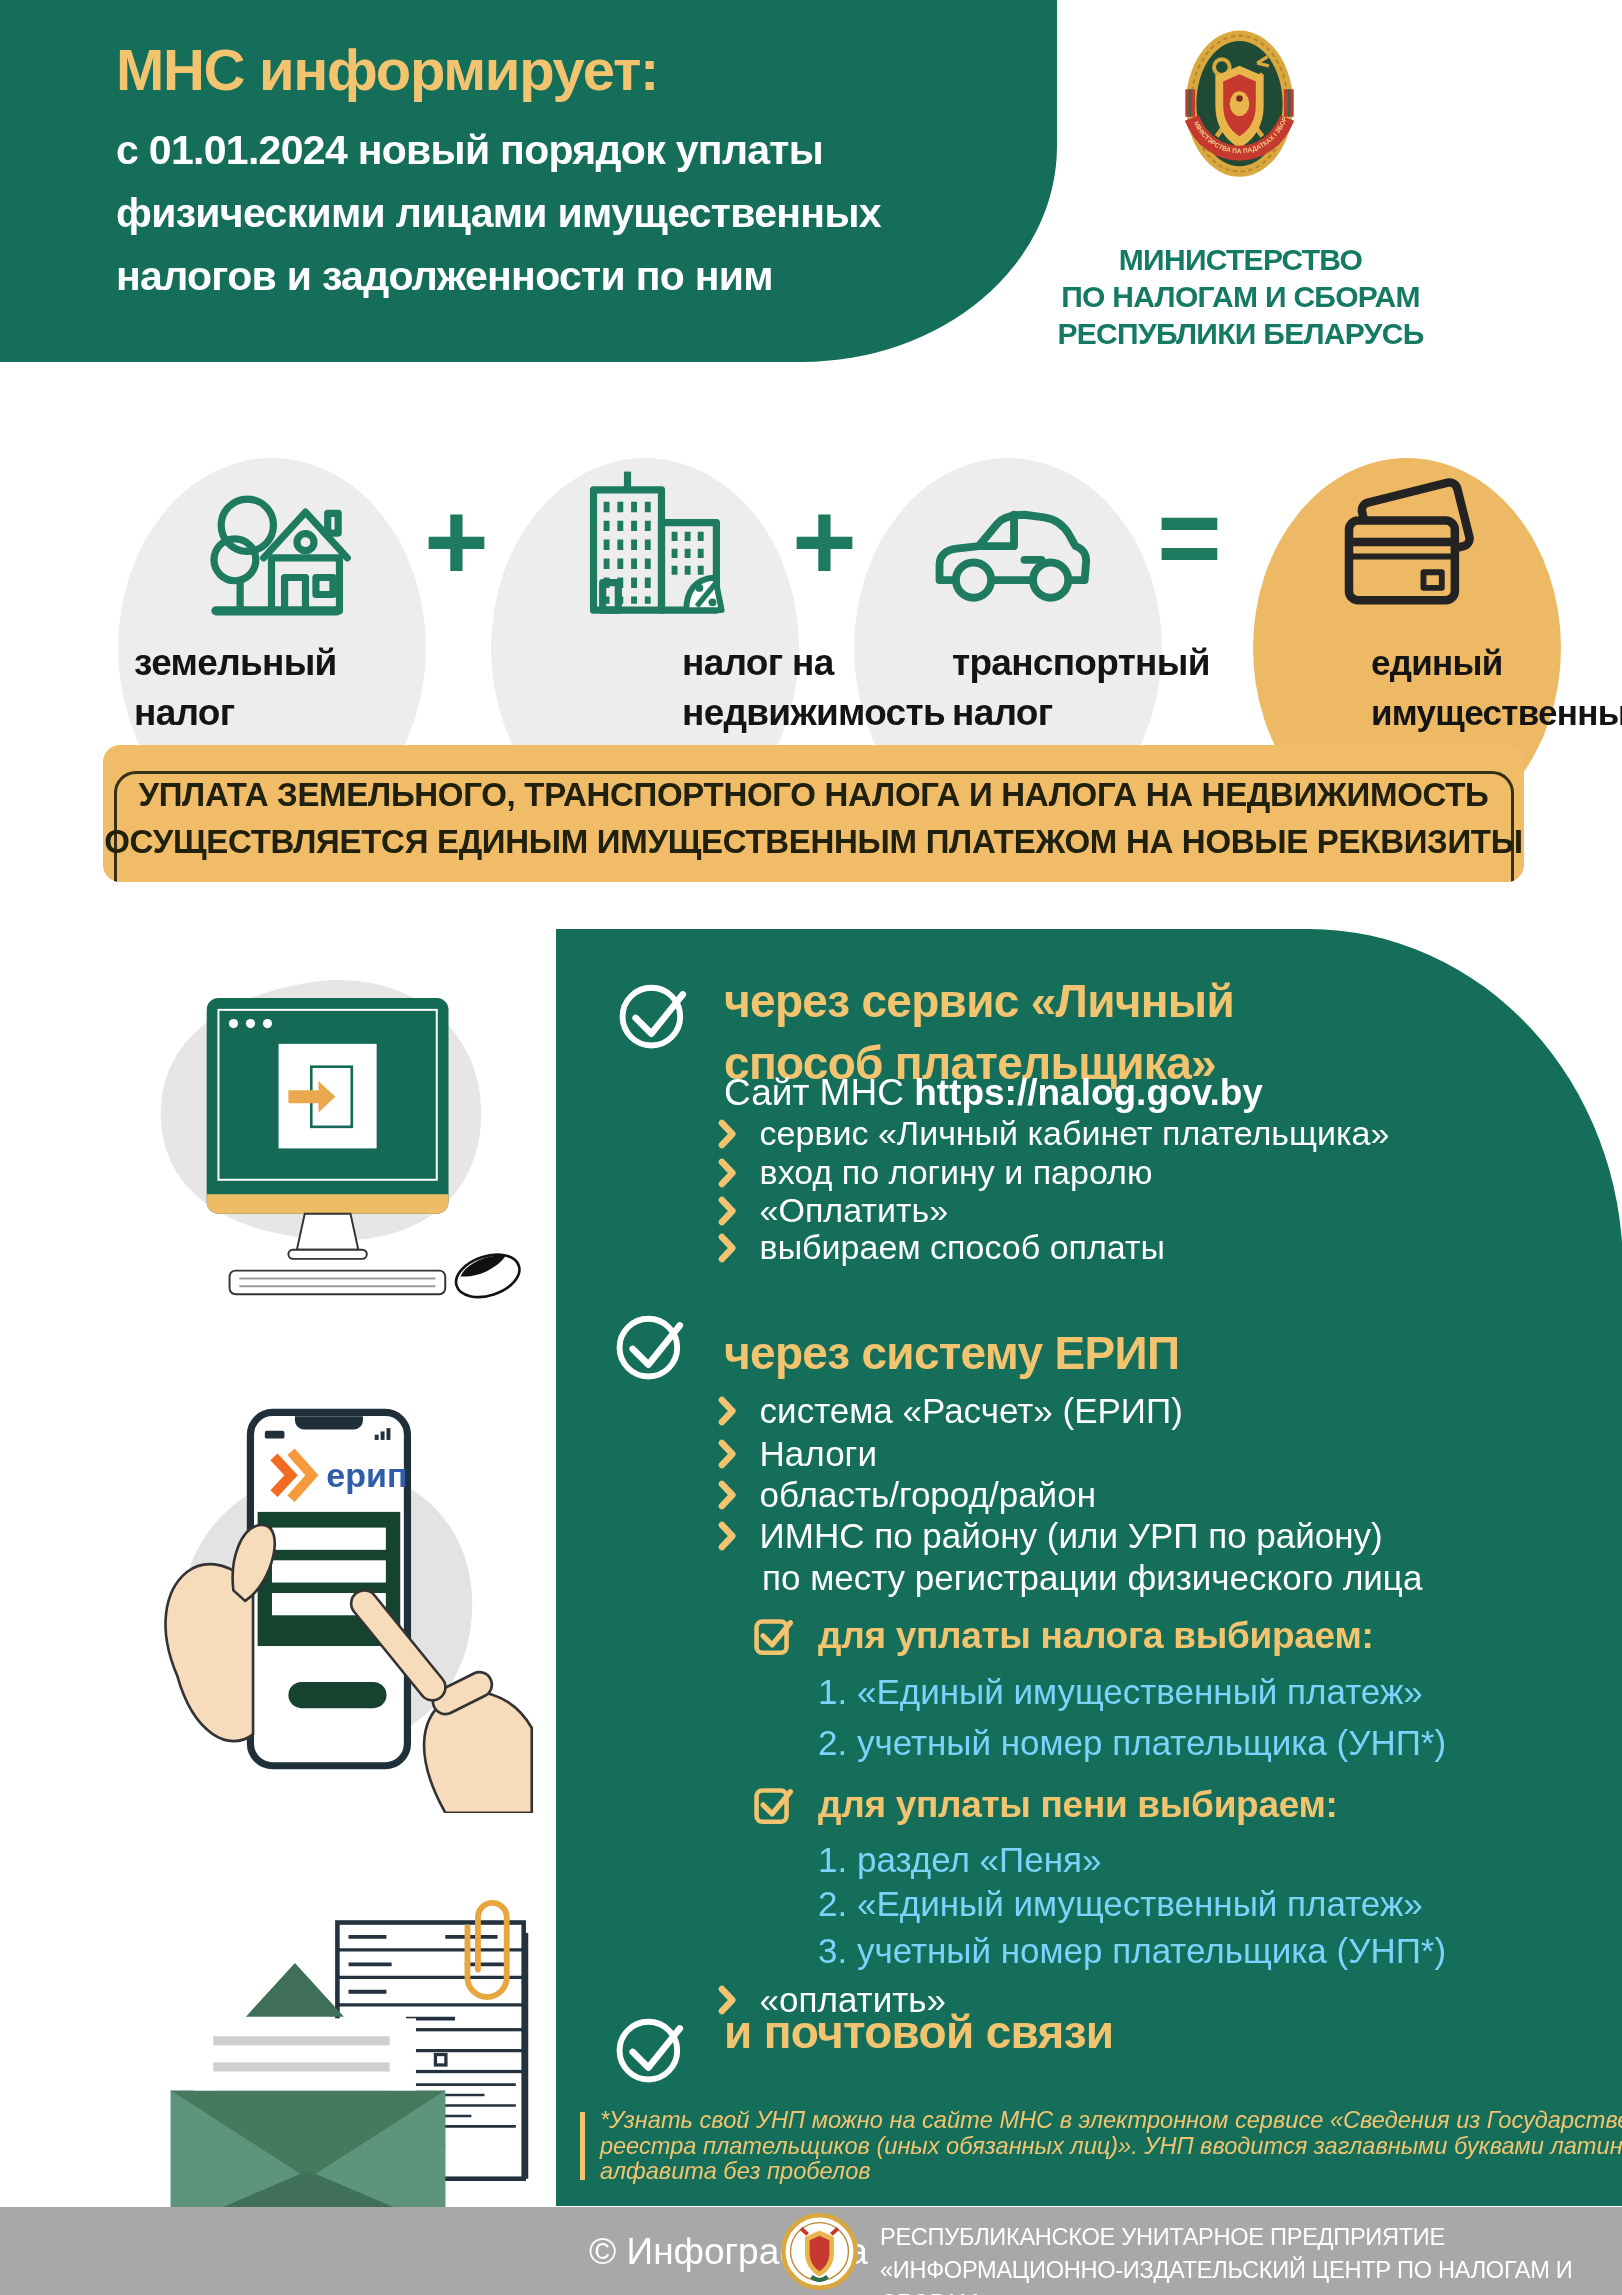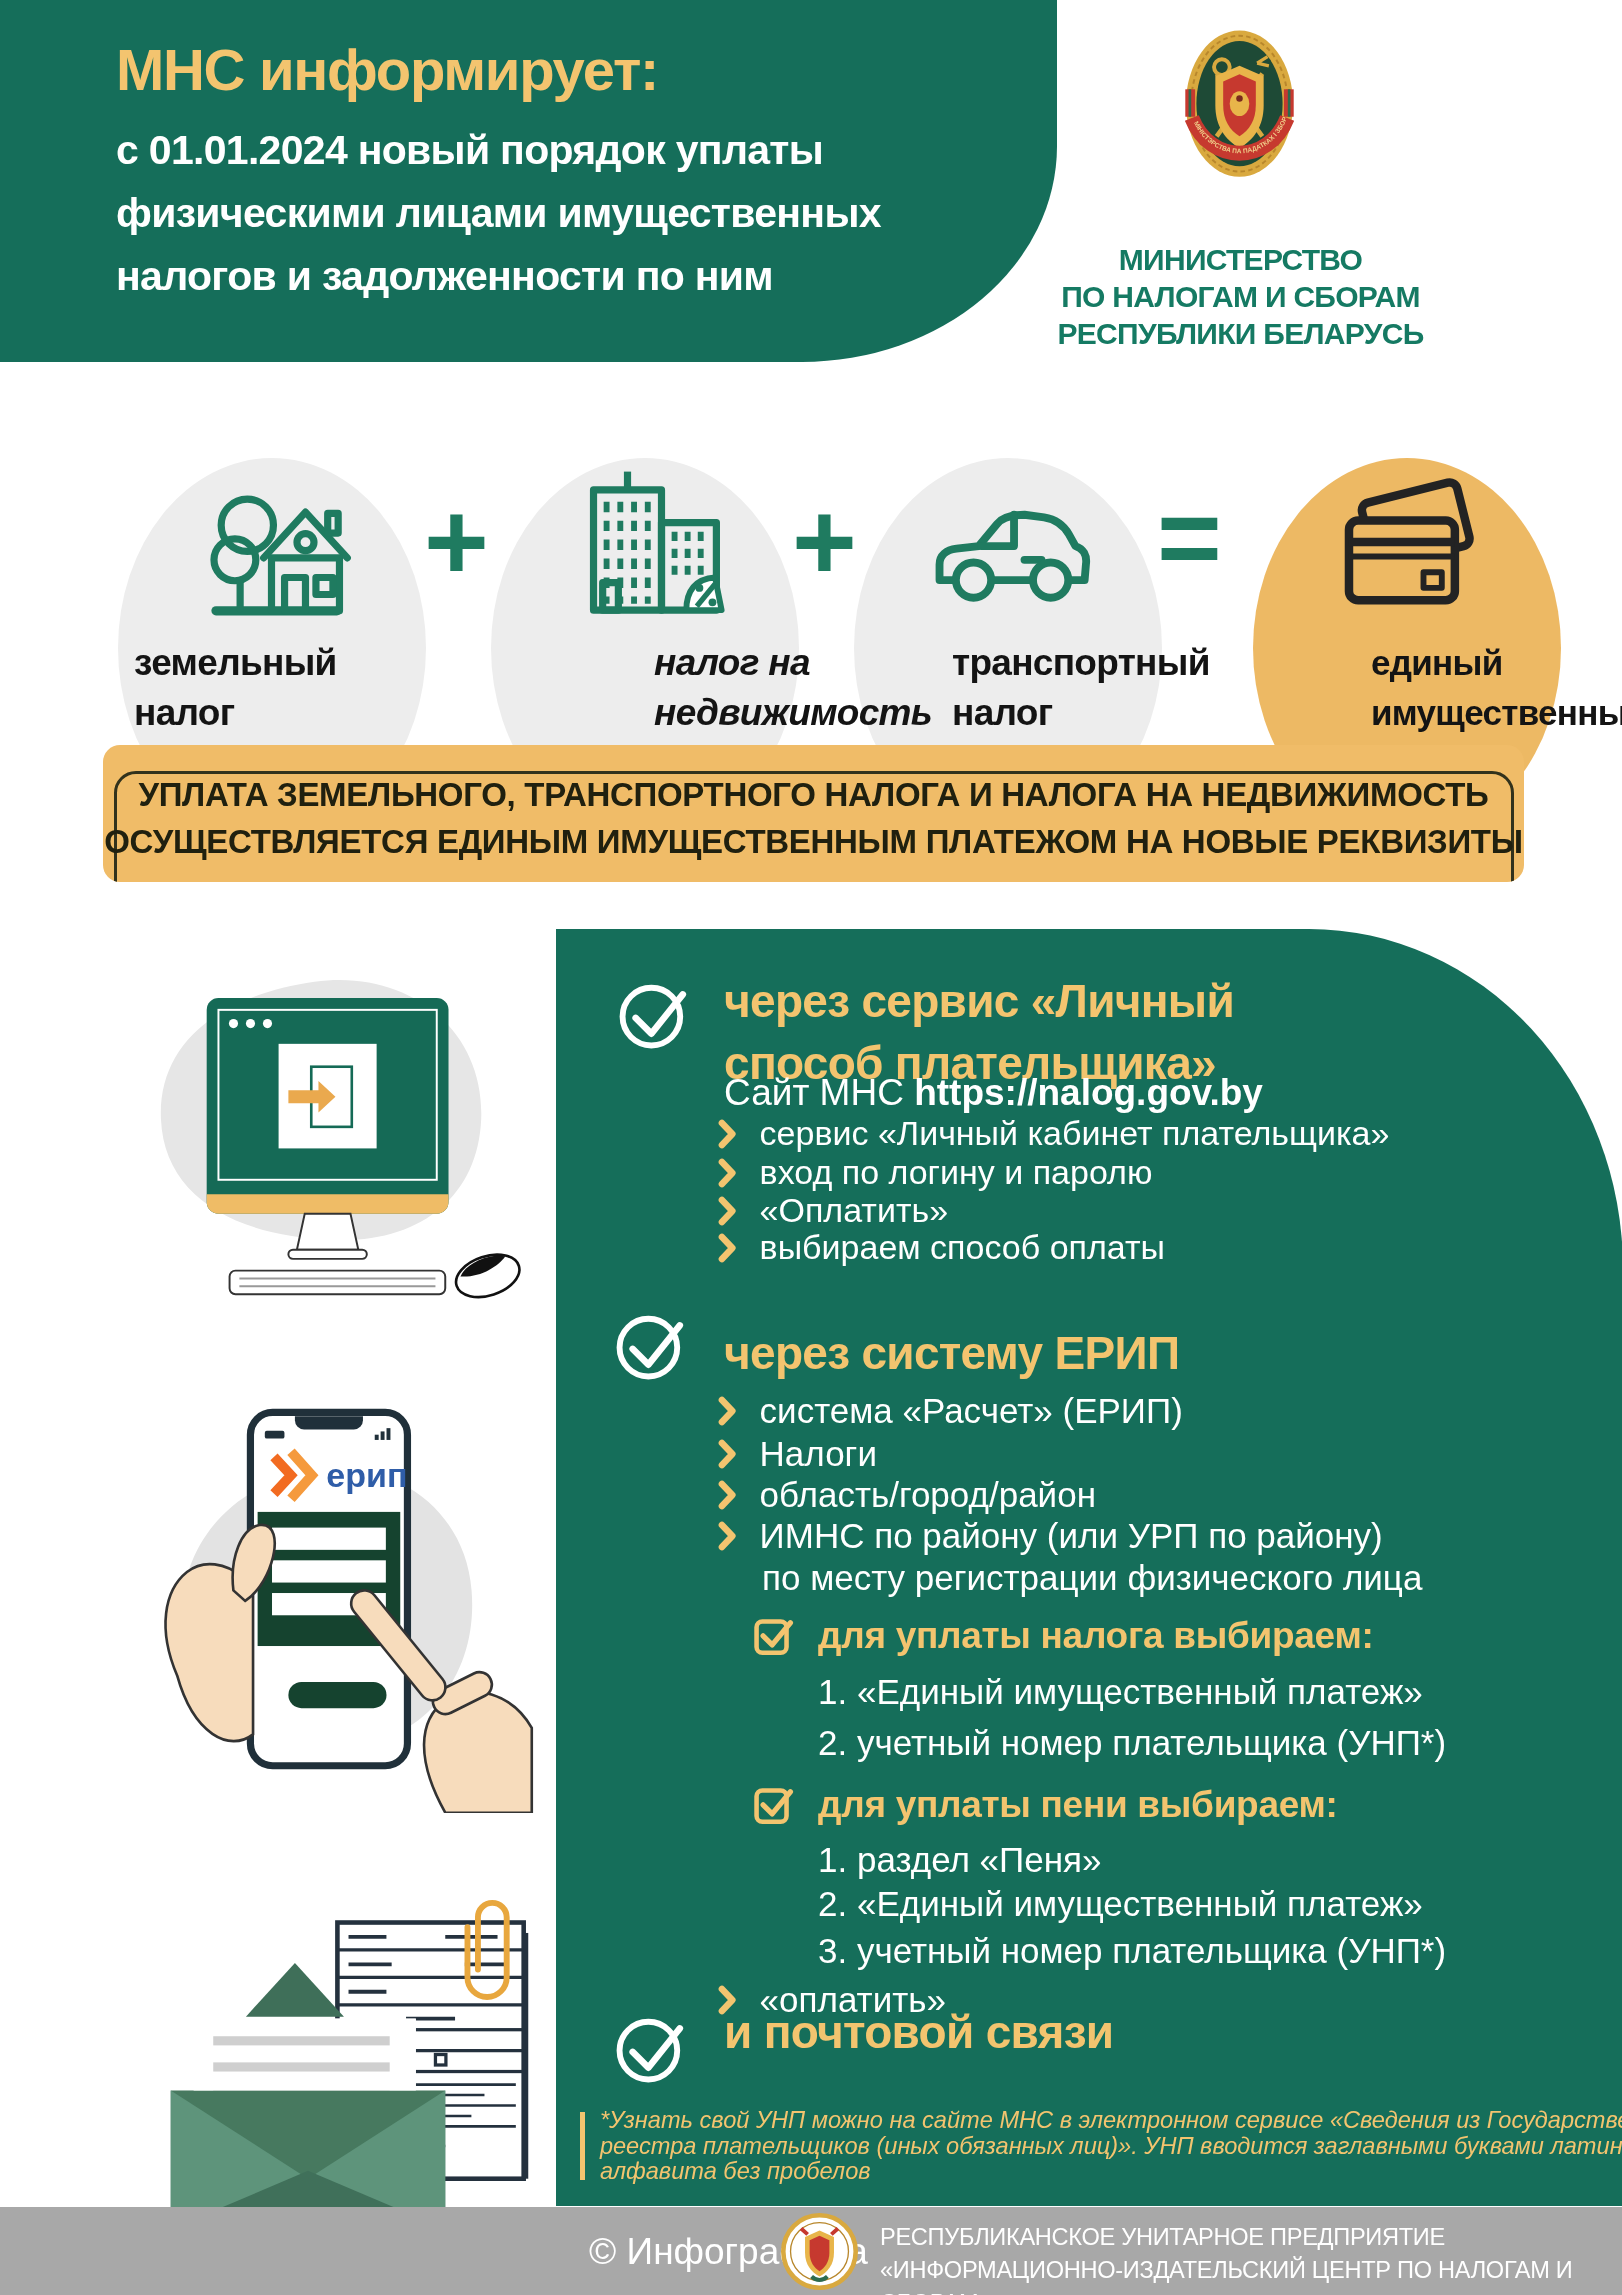--- a/index.html
+++ b/index.html
@@ -54,21 +54,21 @@
   .panel .sec-title span{display:block;}
   .check{position:absolute;width:76px;height:76px;}
   .site-line{position:absolute;left:168px;top:143px;font-size:37px;color:#fff;}
   .site-line b{font-weight:700;}
   .b-row{position:absolute;left:162px;display:flex;align-items:flex-start;gap:22px;font-size:34px;color:#fff;}
   .b-row.big{font-size:35px;}
   .b-row .chev{flex:0 0 auto;margin-top:5.2px;}
   .cont-line{position:absolute;left:206px;font-size:35px;color:#fff;}
   .checkbox{position:absolute;left:196px;width:43px;height:47px;}
   .sub-head{position:absolute;left:262px;font-size:37px;font-weight:700;color:var(--gold-text);letter-spacing:-0.3px;}
-  .num-item{position:absolute;left:262px;font-size:35px;color:#ffffff;}
+  .num-item{position:absolute;left:262px;font-size:35px;color:#7dd3fc;}
   .footnote{position:absolute;left:23.6px;top:1179px;display:flex;gap:14.4px;}
   .footnote .bar{flex:0 0 5.9px;width:5.9px;height:68px;background:var(--gold-text);margin-top:3.9px;}
   .footnote .fn-lines{font-size:23.6px;font-style:italic;color:var(--gold-text);line-height:25.5px;}
   .footnote .fn-lines span{display:block;white-space:nowrap;}
 
   
   .footer{left:0;top:2207px;width:1623px;height:89px;background:var(--footer-gray);}
   .copyright{position:absolute;left:589px;top:23.6px;font-size:37px;color:#fff;}
   .pub-logo{position:absolute;left:780px;top:5.2px;width:79px;height:79px;}
   .org{position:absolute;left:880px;top:14.4px;font-size:23.6px;line-height:33px;color:#fff;letter-spacing:-0.3px;}
@@ -190,21 +190,21 @@
   </div>
 
   <div class="abs eq-op" style="left:424px;">+</div>
   <div class="abs eq-op" style="left:792px;">+</div>
   <div class="abs eq-op" style="left:1157px;top:483px;">=</div>
 
   <div class="abs eq-label" style="left:134px;">
     <span>земельный</span>
     <span>налог</span>
   </div>
-  <div class="abs eq-label" style="left:654px;font-style:italic;">
+  <div class="abs eq-label" style="left:682px;">
     <span>налог на</span>
     <span>недвижимость</span>
   </div>
   <div class="abs eq-label" style="left:952px;">
     <span>транспортный</span>
     <span>налог</span>
   </div>
   <div class="abs eq-label" style="left:1371px;font-size:35px;">
     <span>единый</span>
     <span>имущественный</span>

